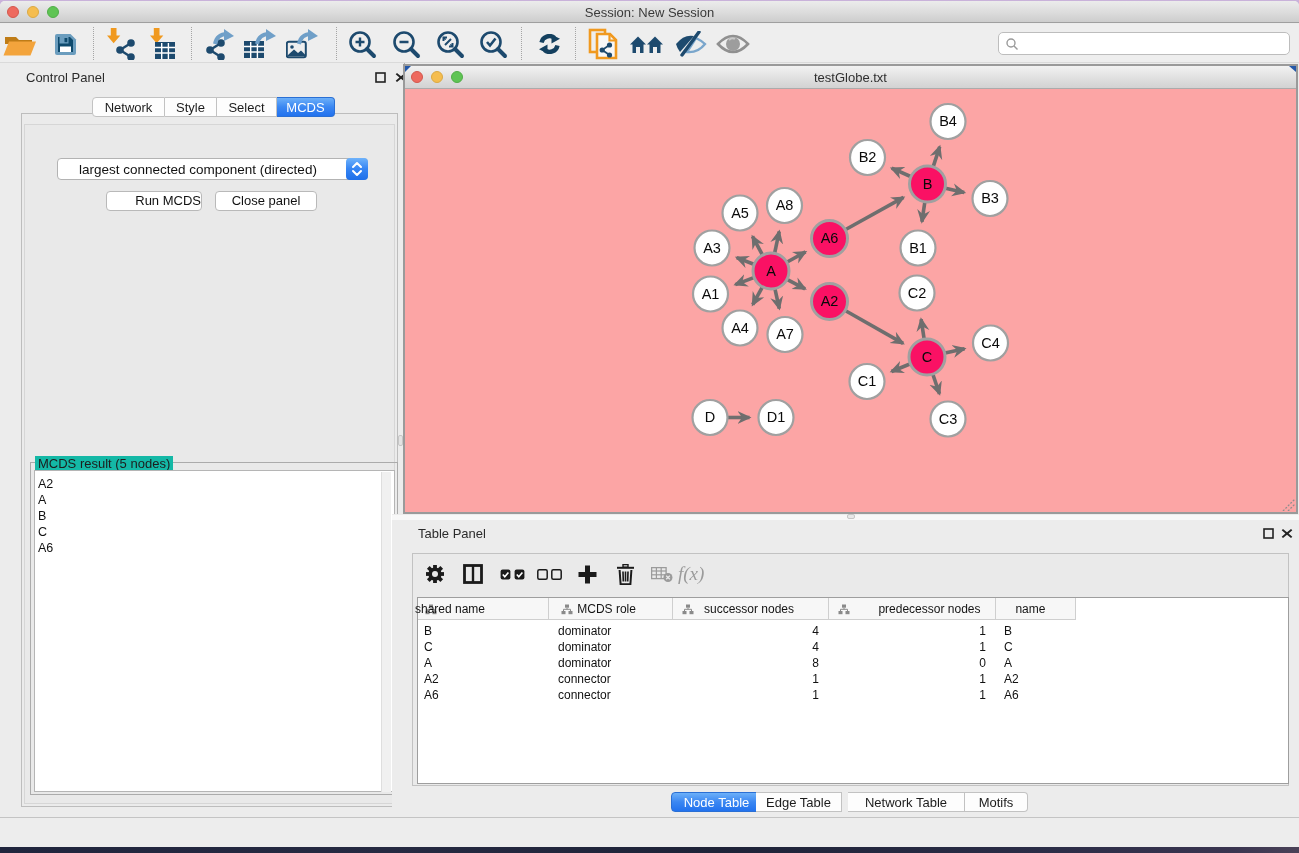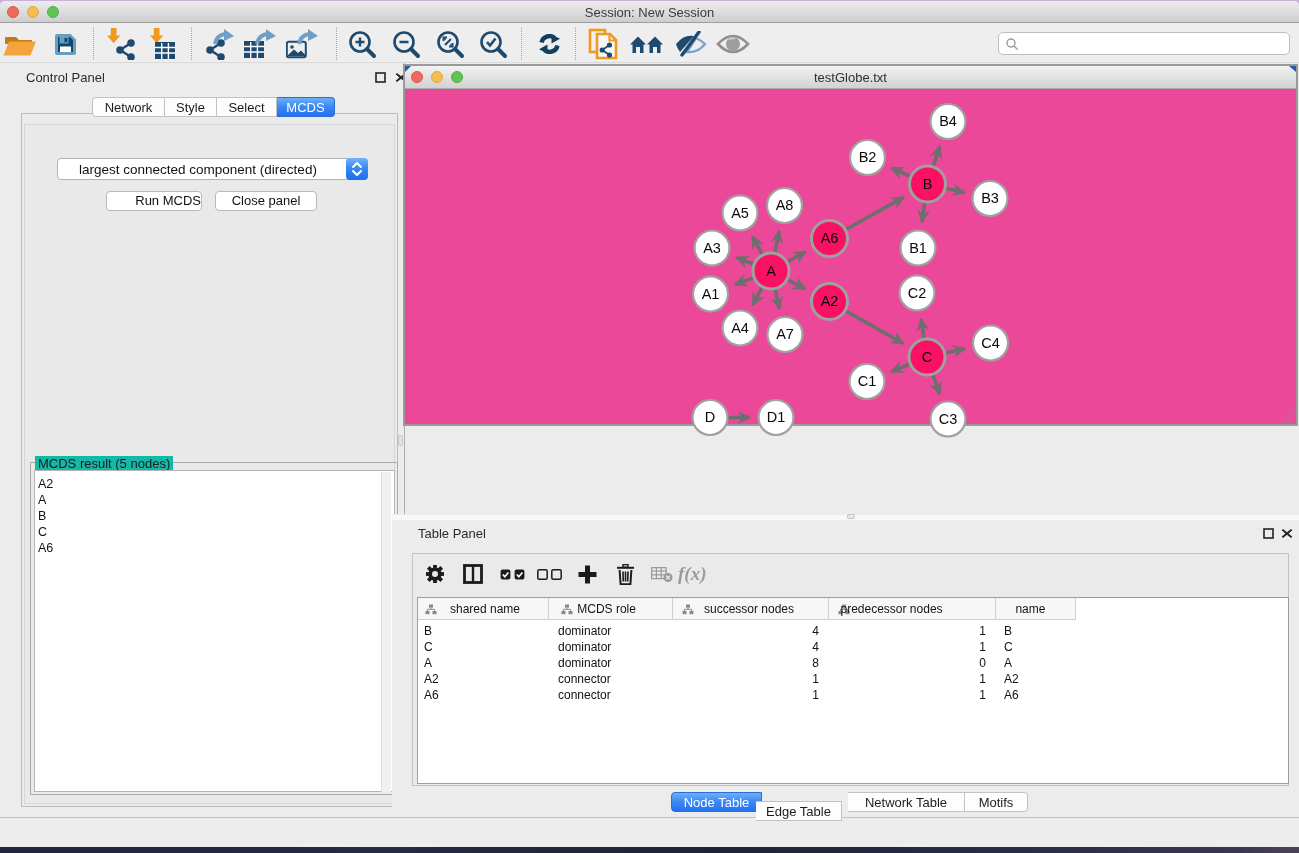--- a/index.html
+++ b/index.html
@@ -39,21 +39,21 @@
   #dropdown .txt { left:21px; top:3px; font-size:13.5px; color:#111; }
   #dd-step { right:-1px; top:-1px; width:22px; height:22px; border-radius:4px; background:linear-gradient(#6fb3fb,#3786f4 48%,#1e6fe9); }
   .btn { height:20px; background:#fff; border:1px solid #b9b9b9; border-radius:4px; font-size:13px; color:#111; text-align:center; line-height:18px; }
   
   #fs { left:16px; top:399px; width:368px; height:333px; border:1px solid #ababab; }
   #fs-legend { left:21px; top:393px; background:#14b8a6; padding:0 3px; font-size:13px; color:#1d1d1d; }
   #fs-list { left:20px; top:407px; width:361px; height:322px; background:#fff; border:1px solid #b5b5b5; font-size:12.5px; color:#111; }
   #fs-list .items { left:3px; top:5px; line-height:16px; }
   #fs-scroll { right:3px; top:1px; width:10px; height:320px; background:#f0f0f0; border-left:1px solid #dedede; }
   
-  #netwin { left:403px; top:63px; width:895px; height:362px; border:2px solid #9a9a9a; background:#ec4899; }
+  #netwin { left:403px; top:63px; width:895px; height:450px; border:2px solid #9a9a9a; background:#fca5a5; }
   #net-titlebar { left:0; top:0; width:891px; height:23px;
      background:linear-gradient(#f2f2f2,#e0e0e0 55%,#d2d2d2); border-bottom:1px solid #ababab; }
   #net-title { width:100%; text-align:center; top:4px; font-size:13px; color:#2f2f2f; }
   
   #tablepanel { left:392px; top:513px; width:907px; height:304px; background:#ececec; }
   #tp-border { left:20px; top:39px; width:877px; height:233px; border:1px solid #c2c2c2; background:#eaeaea; }
   
   #dtable { left:25px; top:83px; width:872px; height:187px; background:#fff; border:1px solid #9e9e9e; font-size:12px; color:#111; }
   .th-row { left:0; top:0; height:22px; width:660px; background:#f7f7f7; border-bottom:1px solid #cfcfcf; }
   .th { border-right:1px solid #cfcfcf; height:22px; text-align:center; line-height:22px; font-size:12px; color:#141414; }
@@ -397,32 +397,32 @@
         </svg>
       <svg class="abs" style="left:238px;top:13px;" width="22" height="15" viewBox="0 0 22 15">
           <rect x="0.6" y="0.6" width="14.5" height="11" fill="none" stroke="#9b9b9b" stroke-width="1.3"></rect>
 <line x1="0.6" y1="4" x2="15.1" y2="4" stroke="#9b9b9b" stroke-width="1.2"></line>
 <line x1="0.6" y1="7.8" x2="15.1" y2="7.8" stroke="#9b9b9b" stroke-width="1.2"></line>
 <line x1="5.4" y1="0.6" x2="5.4" y2="11.6" stroke="#9b9b9b" stroke-width="1.2"></line>
 <line x1="10.2" y1="0.6" x2="10.2" y2="11.6" stroke="#9b9b9b" stroke-width="1.2"></line>
 <circle cx="17" cy="10.5" r="4.5" fill="#9b9b9b"></circle>
           <path d="M15.2 8.7 L18.8 12.3 M18.8 8.7 L15.2 12.3" stroke="#e9e9e9" stroke-width="1.3"></path>
         </svg>
-      <div class="abs" style="left:265px;top:9px;width:44px;font-family:'Liberation Serif',serif;font-style:italic;font-size:19px;color:#9b9b9b;font-weight:bold;">f(x)</div>
+      <div class="abs" style="left:265px;top:9px;width:44px;font-family:'Liberation Serif',serif;font-style:italic;font-size:19px;color:#9b9b9b;">f(x)</div>
     </div>
     <div class="abs" id="dtable">
       <div class="abs th-row" style="width:658px;"></div>
       <div class="abs th" style="left:0px;width:131px;"></div>
       <svg width="12" height="11" viewBox="0 0 12 11" style="position:absolute;left:7px;top:6px;">
           <rect x="4" y="0.5" width="4" height="3.2" fill="#8a8a8a"></rect>
           <rect x="0.5" y="7" width="4" height="3.2" fill="#8a8a8a"></rect>
           <rect x="7.5" y="7" width="4" height="3.2" fill="#8a8a8a"></rect>
           <path d="M6 3.7 L6 5.3 M2.5 7 L2.5 5.3 L9.5 5.3 L9.5 7" fill="none" stroke="#8a8a8a" stroke-width="1"></path>
         </svg>
-      <div class="abs" style="left:-3px;top:0;width:140px;text-align:center;line-height:22px;font-size:12px;color:#141414;">shared name</div>
+      <div class="abs" style="left:-3px;top:0;width:140px;text-align:left;line-height:22px;font-size:12px;color:#141414;">shared name</div>
       <div class="abs th" style="left:131px;width:123.5px;"></div>
       <svg width="12" height="11" viewBox="0 0 12 11" style="position:absolute;left:143px;top:6px;">
           <rect x="4" y="0.5" width="4" height="3.2" fill="#8a8a8a"></rect>
           <rect x="0.5" y="7" width="4" height="3.2" fill="#8a8a8a"></rect>
           <rect x="7.5" y="7" width="4" height="3.2" fill="#8a8a8a"></rect>
           <path d="M6 3.7 L6 5.3 M2.5 7 L2.5 5.3 L9.5 5.3 L9.5 7" fill="none" stroke="#8a8a8a" stroke-width="1"></path>
         </svg>
       <div class="abs" style="left:118.6px;top:0;width:140px;text-align:center;line-height:22px;font-size:12px;color:#141414;">MCDS role</div>
       <div class="abs th" style="left:254.5px;width:156.10000000000002px;"></div>
       <svg width="12" height="11" viewBox="0 0 12 11" style="position:absolute;left:264px;top:6px;">
@@ -432,21 +432,21 @@
           <path d="M6 3.7 L6 5.3 M2.5 7 L2.5 5.3 L9.5 5.3 L9.5 7" fill="none" stroke="#8a8a8a" stroke-width="1"></path>
         </svg>
       <div class="abs" style="left:261px;top:0;width:140px;text-align:center;line-height:22px;font-size:12px;color:#141414;">successor nodes</div>
       <div class="abs th" style="left:410.6px;width:167.39999999999998px;"></div>
       <svg width="12" height="11" viewBox="0 0 12 11" style="position:absolute;left:420px;top:6px;">
           <rect x="4" y="0.5" width="4" height="3.2" fill="#8a8a8a"></rect>
           <rect x="0.5" y="7" width="4" height="3.2" fill="#8a8a8a"></rect>
           <rect x="7.5" y="7" width="4" height="3.2" fill="#8a8a8a"></rect>
           <path d="M6 3.7 L6 5.3 M2.5 7 L2.5 5.3 L9.5 5.3 L9.5 7" fill="none" stroke="#8a8a8a" stroke-width="1"></path>
         </svg>
-      <div class="abs" style="left:422.5px;top:0;width:140px;text-align:left;line-height:22px;font-size:12px;color:#141414;">predecessor nodes</div>
+      <div class="abs" style="left:422.5px;top:0;width:140px;text-align:right;line-height:22px;font-size:12px;color:#141414;">predecessor nodes</div>
       <div class="abs th" style="left:578px;width:80.39999999999998px;"></div>
       <div class="abs" style="left:542.4px;top:0;width:140px;text-align:center;line-height:22px;font-size:12px;color:#141414;">name</div>
       <div class="abs cell" style="left:6px;top:25px;">B</div>
       <div class="abs cell" style="left:140px;top:25px;">dominator</div>
       <div class="abs cell" style="left:301px;top:25px;width:100px;text-align:right;">4</div>
       <div class="abs cell" style="left:468px;top:25px;width:100px;text-align:right;">1</div>
       <div class="abs cell" style="left:586px;top:25px;">B</div>
       <div class="abs cell" style="left:6px;top:41px;">C</div>
       <div class="abs cell" style="left:140px;top:41px;">dominator</div>
       <div class="abs cell" style="left:301px;top:41px;width:100px;text-align:right;">4</div>
@@ -463,21 +463,21 @@
       <div class="abs cell" style="left:468px;top:73px;width:100px;text-align:right;">1</div>
       <div class="abs cell" style="left:586px;top:73px;">A2</div>
       <div class="abs cell" style="left:6px;top:89px;">A6</div>
       <div class="abs cell" style="left:140px;top:89px;">connector</div>
       <div class="abs cell" style="left:301px;top:89px;width:100px;text-align:right;">1</div>
       <div class="abs cell" style="left:468px;top:89px;width:100px;text-align:right;">1</div>
       <div class="abs cell" style="left:586px;top:89px;">A6</div>
     </div>
 
     <div class="abs tab first sel" style="left:279px;top:278px;width:91px;">Node Table</div>
-    <div class="abs tab" style="left:364px;top:278px;width:86px;margin-top:9px;">Edge Table</div>
+    <div class="abs tab" style="left:364px;top:278px;width:86px;">Edge Table</div>
     <div class="abs tab" style="left:456px;top:278px;width:117px;">Network Table</div>
     <div class="abs tab last" style="left:573px;top:278px;width:63px;">Motifs</div>
   </div>
 
   <div class="abs" id="statusbar">
     <div class="abs sbtn" style="left:9px;top:7px;width:27px;height:20px;">
       <svg class="abs" style="left:6px;top:4px;" width="15" height="12" viewBox="0 0 15 12">
         <circle cx="1.6" cy="2" r="1.6" fill="#1a1a1a"></circle>
           <rect x="5" y="0.8" width="10" height="2.4" fill="#1a1a1a"></rect>
         <circle cx="1.6" cy="6" r="1.6" fill="#1a1a1a"></circle>

